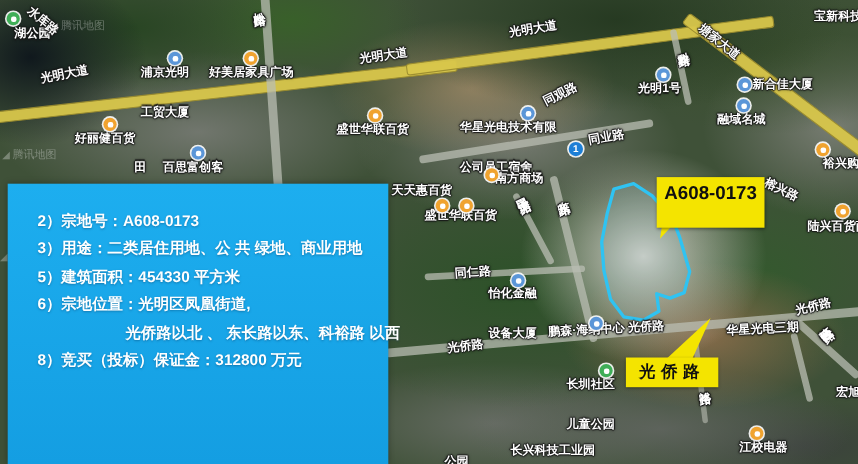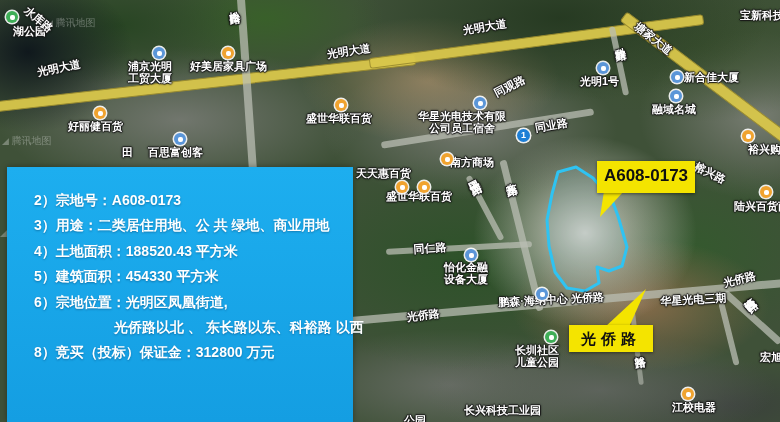--- a/index.html
+++ b/index.html
@@ -28,38 +28,38 @@
   
   .road{position:absolute;border-radius:3px;}
   .ry{background:#d9c74b;border:1px solid #9c8d2f;opacity:.95;z-index:1;}
   .rg{background:#b9bdb3;opacity:.75;z-index:1;}
   
   .overlay{position:absolute;left:0;top:0;z-index:2;}
   
   .map-label{position:absolute;z-index:3;color:#fff;font-size:11px;font-weight:700;
     line-height:12px;white-space:nowrap;transform-origin:left top;
     text-shadow:-1px 0 1px #1a1a1a,1px 0 1px #1a1a1a,0 -1px 1px #1a1a1a,0 1px 1px #1a1a1a,0 0 3px rgba(0,0,0,.8);}
-  .map-label .l2{display:block;text-align:center;}
+  .map-label .l2{display:block;text-align:left;margin-top:24px;}
   .map-label.v{writing-mode:vertical-rl;text-orientation:upright;letter-spacing:1px;}
   
   .poi{position:absolute;z-index:3;width:12px;height:12px;border-radius:50%;
     box-shadow:0 0 0 1.5px rgba(255,255,255,.9),0 1px 2px rgba(0,0,0,.5);}
   .poi .dot{position:absolute;left:3.5px;top:3.5px;width:5px;height:5px;border-radius:2px;background:#fff;}
   .p-shop{background:#f0a32f;}
   .p-building{background:#5b96d8;}
   .p-park{background:#3fae57;}
   .p-metro{background:#1d7fd6;color:#fff;font-size:9px;font-weight:700;line-height:13px;
     text-align:center;width:13px;height:13px;}
   
   .wm{position:absolute;z-index:3;color:rgba(255,255,255,.3);font-size:10px;white-space:nowrap;}
   .wm::before{content:"◢ ";font-size:9px;}
   
   .callout{position:absolute;z-index:4;background:#f4e400;color:#101010;font-weight:700;
     text-align:center;box-shadow:0 1px 3px rgba(0,0,0,.45);}
-  .callout-parcel{left:597px;top:161px;width:98px;height:32px;font-size:17px;line-height:30px;}
+  .callout-parcel{left:597px;top:161px;width:98px;height:46px;font-size:17px;line-height:30px;}
   .callout-road{left:569px;top:325px;width:84px;height:27px;font-size:15px;line-height:27px;letter-spacing:5px;}
   
   .panel{position:absolute;z-index:5;left:7px;top:167px;width:346px;height:255px;
     background:linear-gradient(#1daeef,#149ee2);box-shadow:0 0 6px rgba(0,0,0,.35);}
   #panel-lines{padding:21px 0 0 27px;}
   .panel-line{color:#fff;font-size:14px;font-weight:700;line-height:25.4px;white-space:nowrap;
     text-shadow:0 1px 2px rgba(0,45,85,.4);}
   .panel-line.indent{padding-left:80px;}
 </style>
 </head>
@@ -200,20 +200,19 @@
       </div>
 
     <div class="callout callout-parcel" style="background: rgb(244, 228, 0);">A608-0173</div>
     <div class="callout callout-road" style="background: rgb(244, 228, 0);">光侨路</div>
   </div>
 
   <div class="panel">
     <div id="panel-lines">
         <div class="panel-line">2）宗地号：A608-0173</div>
         <div class="panel-line">3）用途：二类居住用地、公 共 绿地、商业用地</div>
-        <div class="panel-line">4）土地面积：188520.43 平方米</div>
         <div class="panel-line">5）建筑面积：454330 平方米</div>
         <div class="panel-line">6）宗地位置：光明区凤凰街道,</div>
         <div class="panel-line indent">光侨路以北 、 东长路以东、科裕路 以西</div>
         <div class="panel-line">8）竞买（投标）保证金：312800 万元</div>
       </div>
   </div>
 </div>
 
 </body></html>

